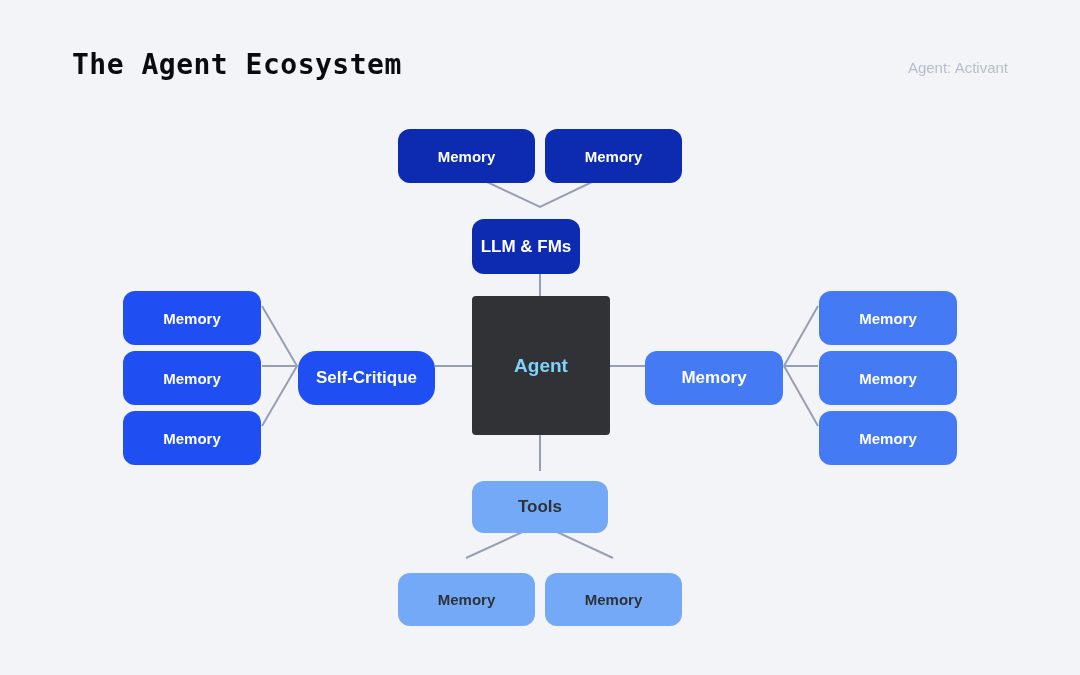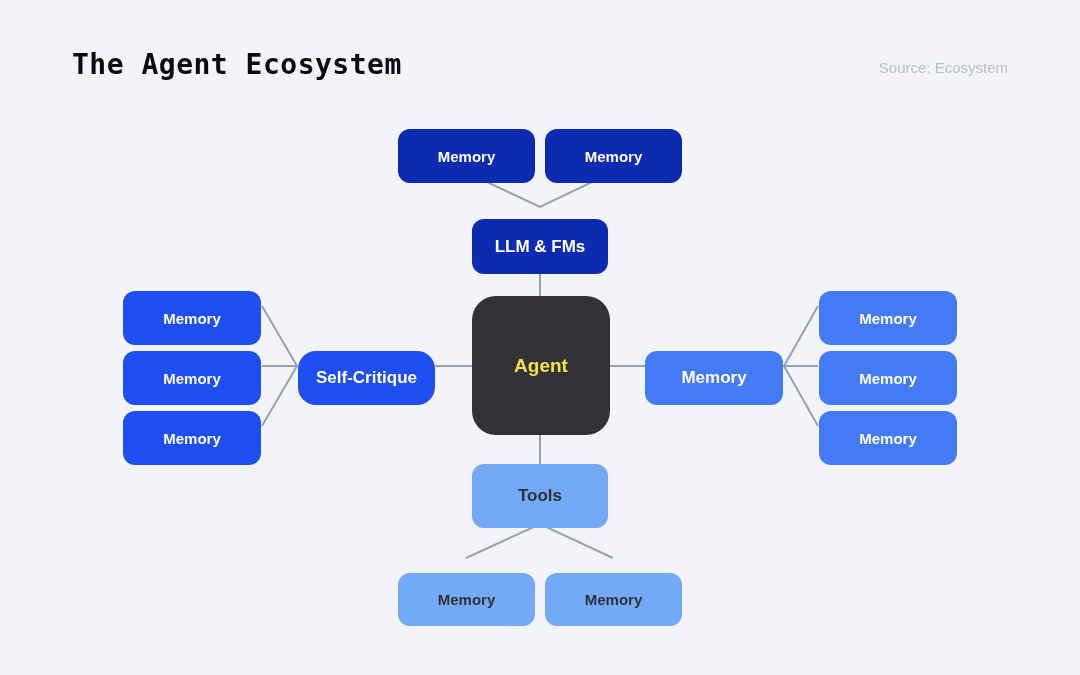--- a/index.html
+++ b/index.html
@@ -59,51 +59,51 @@
   .hub   { font-size: 17px; font-weight: 700; }
   .navy   { background: var(--navy-blue, #0c2bb1); }
   .royal  { background: var(--royal-blue, #1f4ef2); }
   .medium { background: var(--medium-blue, #447af3); }
   .light  { background: var(--light-blue, #74a9f7); color: var(--light-box-text, #2e3237); }
   .agent-node {
     position: absolute;
     left: 472px; top: 296px;
     width: 138px; height: 139px;
     background: var(--agent-dark, #303236);
-    border-radius: 24px;
+    border-radius: 4px;
     display: flex;
     align-items: center;
     justify-content: center;
-    color: #fde047;
+    color: #7dd3fc;
     font-size: 19px;
     font-weight: 700;
   }
   
   .m-top-1 { left: 398px; top: 117px; width: 137px; height: 54px; }
   .m-top-2 { left: 545px; top: 117px; width: 137px; height: 54px; }
-  .llm     { left: 472px; top: 207px; width: 136px; height: 55px; }
+  .llm     { left: 472px; top: 207px; width: 108px; height: 55px; }
   .self-critique { left: 298px; top: 339px; width: 137px; height: 54px; border-radius: 18px; }
   .m-left-1 { left: 123px; top: 279px; width: 138px; height: 54px; }
   .m-left-2 { left: 123px; top: 339px; width: 138px; height: 54px; }
   .m-left-3 { left: 123px; top: 399px; width: 138px; height: 54px; }
   .mem-hub  { left: 645px; top: 339px; width: 138px; height: 54px; }
   .m-right-1 { left: 819px; top: 279px; width: 138px; height: 54px; }
   .m-right-2 { left: 819px; top: 339px; width: 138px; height: 54px; }
   .m-right-3 { left: 819px; top: 399px; width: 138px; height: 54px; }
-  .tools    { left: 472px; top: 452px; width: 136px; height: 64px; }
+  .tools    { left: 472px; top: 469px; width: 136px; height: 52px; }
   .m-bot-1  { left: 398px; top: 561px; width: 137px; height: 53px; }
   .m-bot-2  { left: 545px; top: 561px; width: 137px; height: 53px; }
 </style>
 </head>
 <body>
 
 <div class="canvas">
 
   <div class="title">The Agent Ecosystem</div>
-  <div class="source">Source: Ecosystem</div>
+  <div class="source">Agent: Activant</div>
 
   <svg class="connectors" viewBox="0 0 1080 675" aria-hidden="true">
 
     <polyline points="466,172 540,207 613,172"></polyline>
 
     <line x1="540" y1="262" x2="540" y2="296"></line>
 
     <polyline points="262,306 297,366 262,426"></polyline>
     <line x1="262" y1="366" x2="297" y2="366"></line>
 

